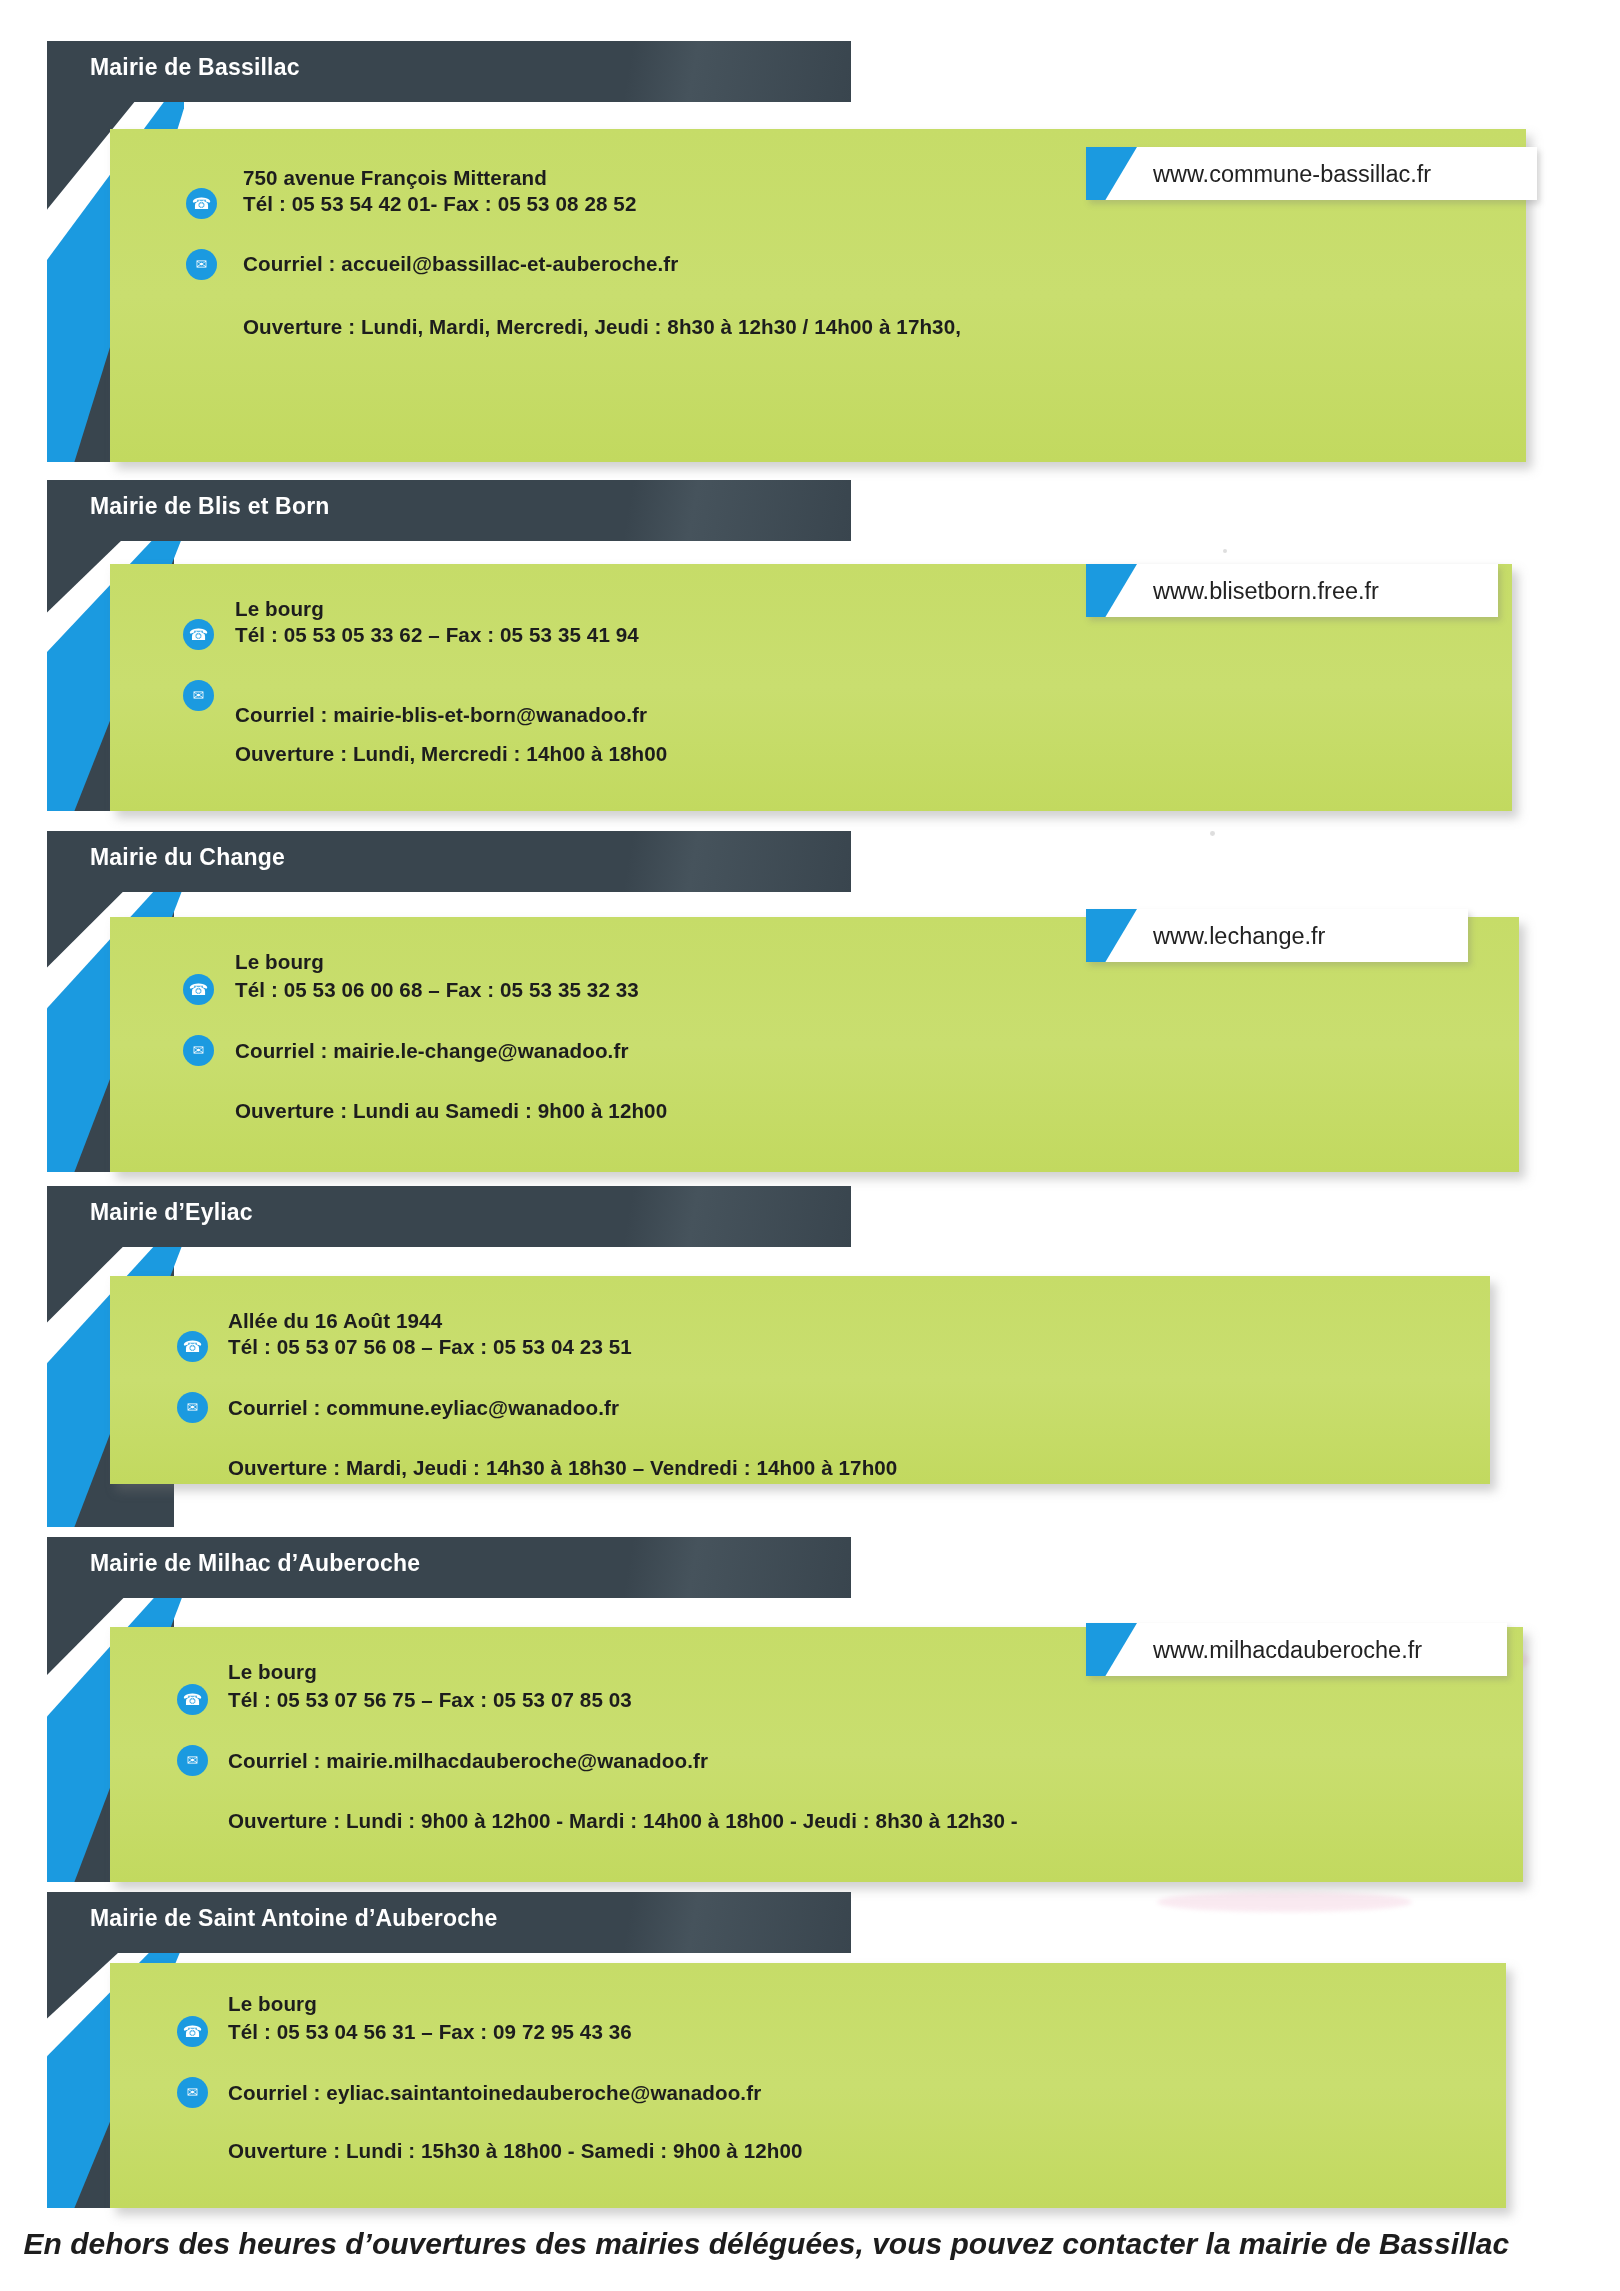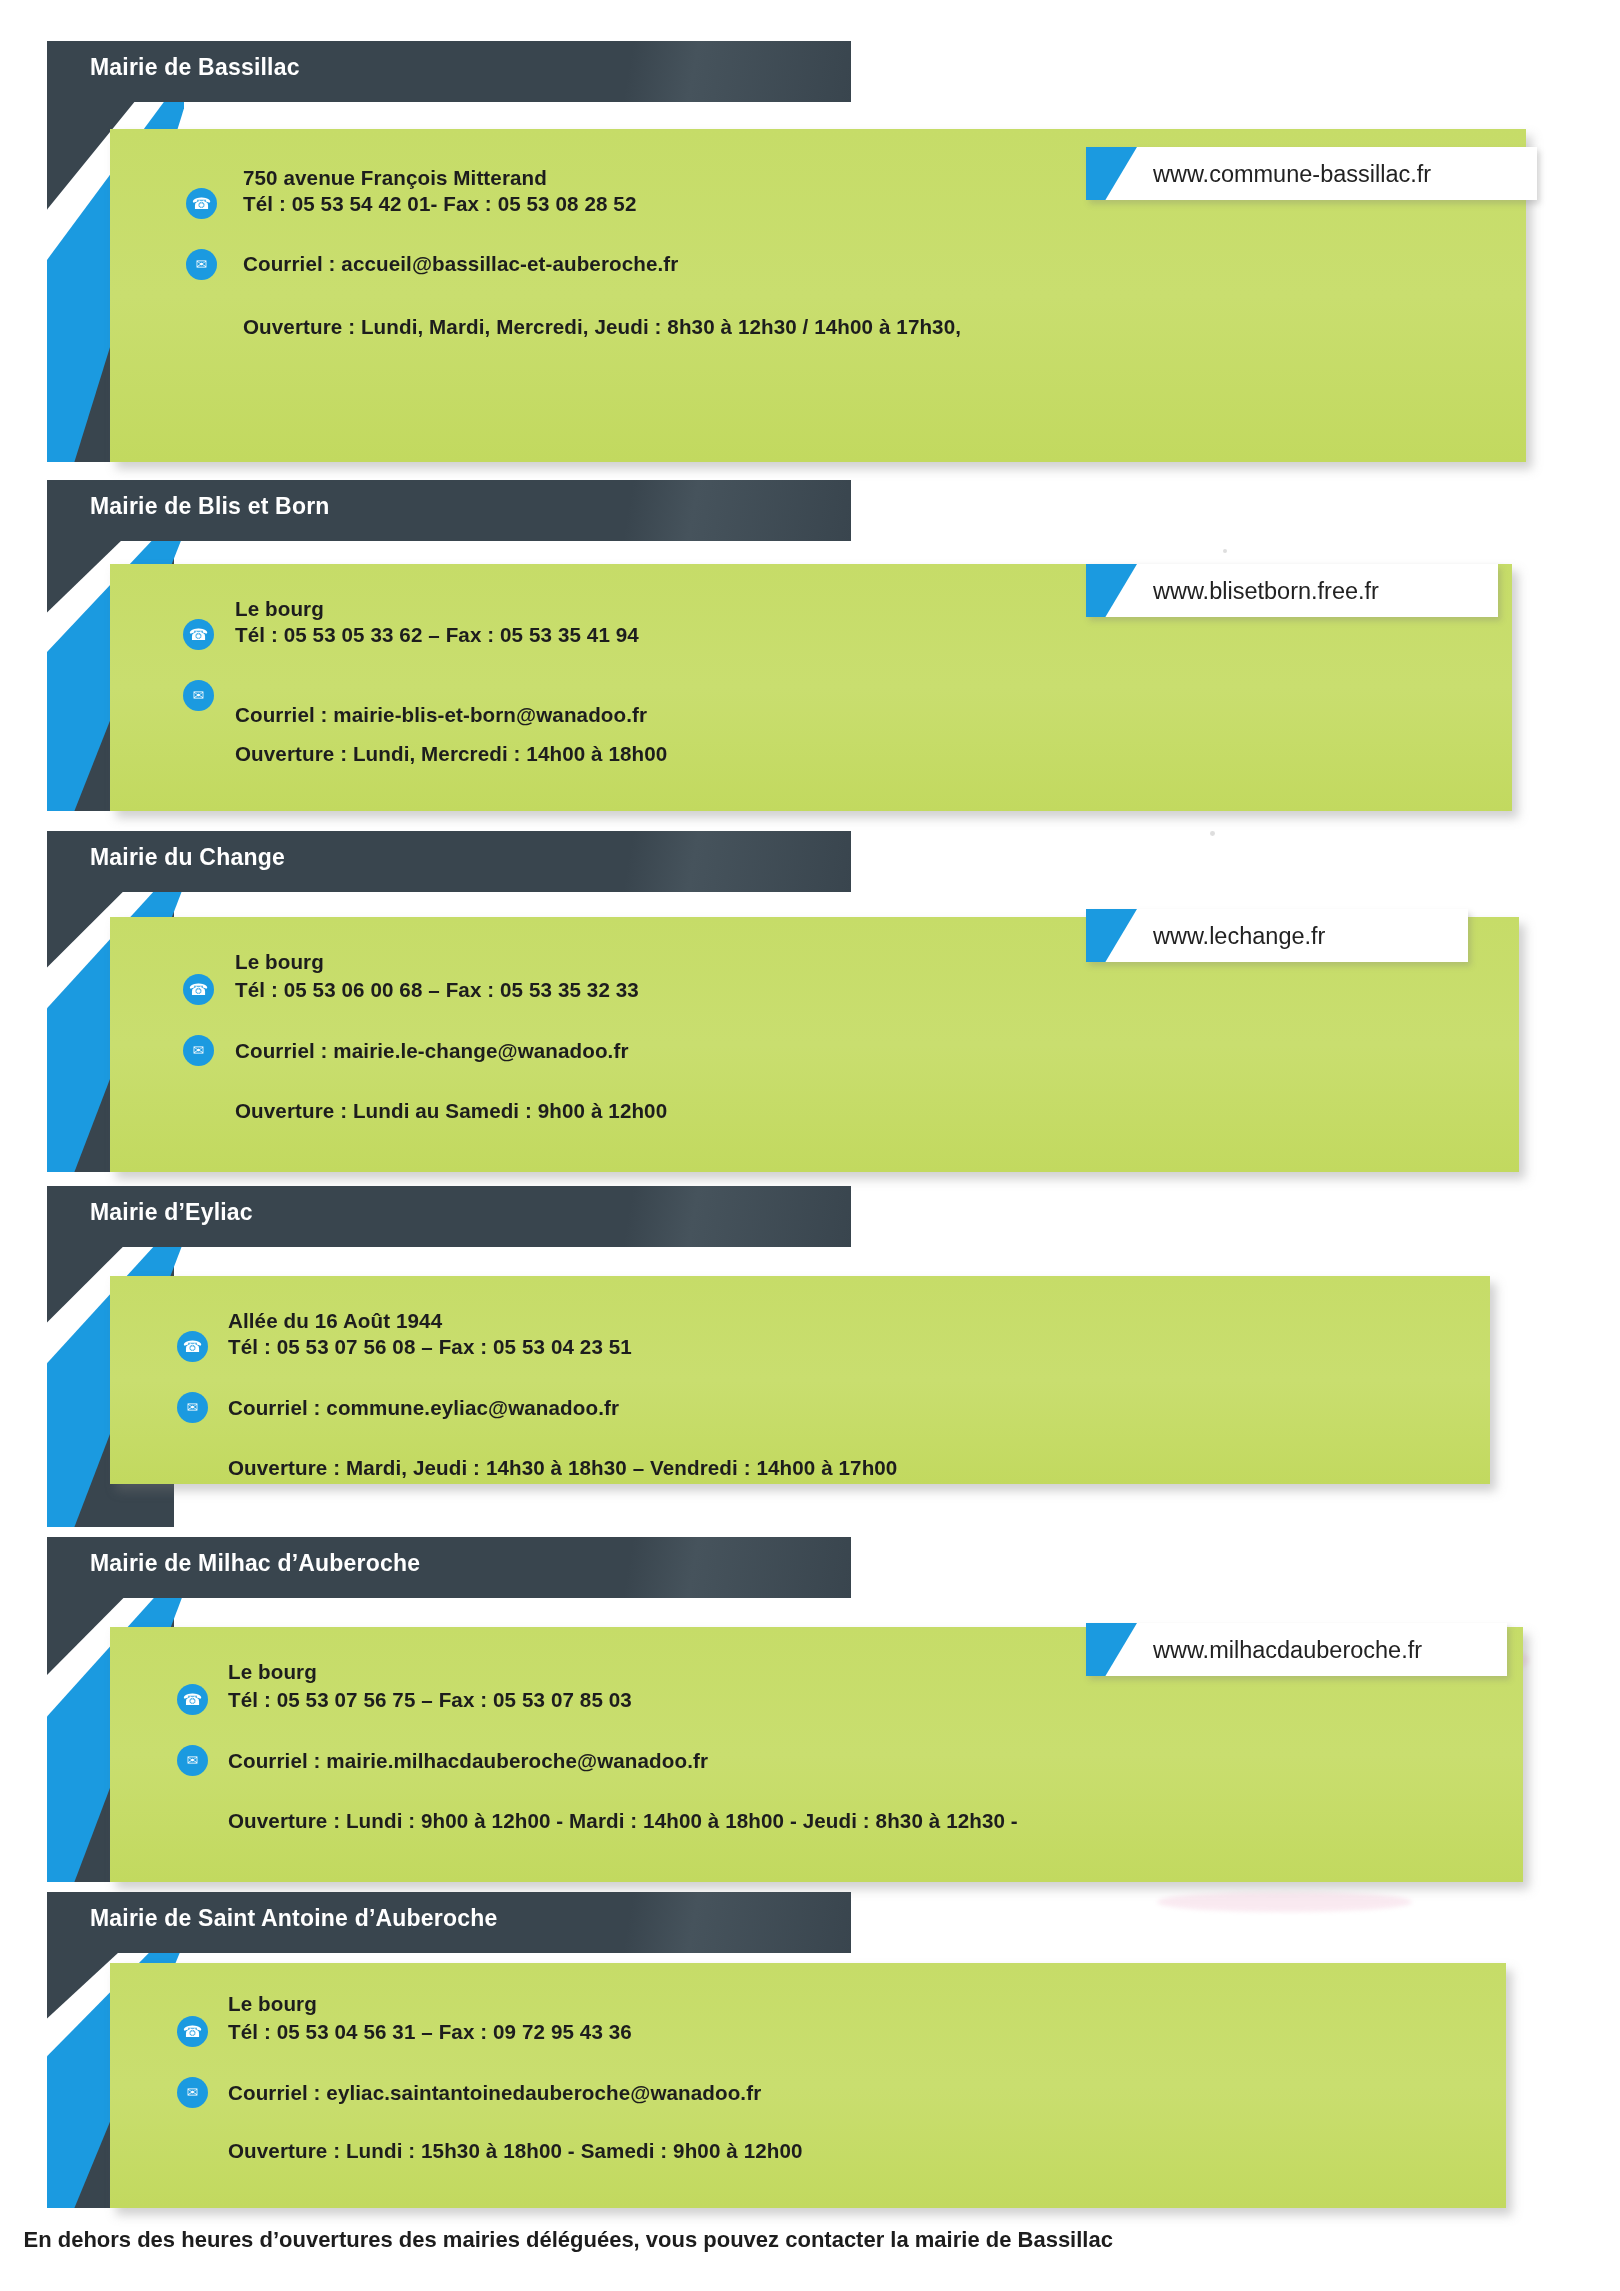--- a/index.html
+++ b/index.html
@@ -140,21 +140,22 @@
     line-height: 31px;
     text-align: center;
   }
   .ic.mail { font-size: 13.7px; }
 
   
   #footnote {
     position: absolute;
     left: 23.5px;
     top: 2227px;
-    font-size: 22px;
+    font-size: 30px;
+    font-style: italic;
     font-weight: bold;
     color: #1d1d1d;
     white-space: nowrap;
   }
 
   
   .speck {
     position: absolute;
     background: #bdbdbd;
     border-radius: 50%;

